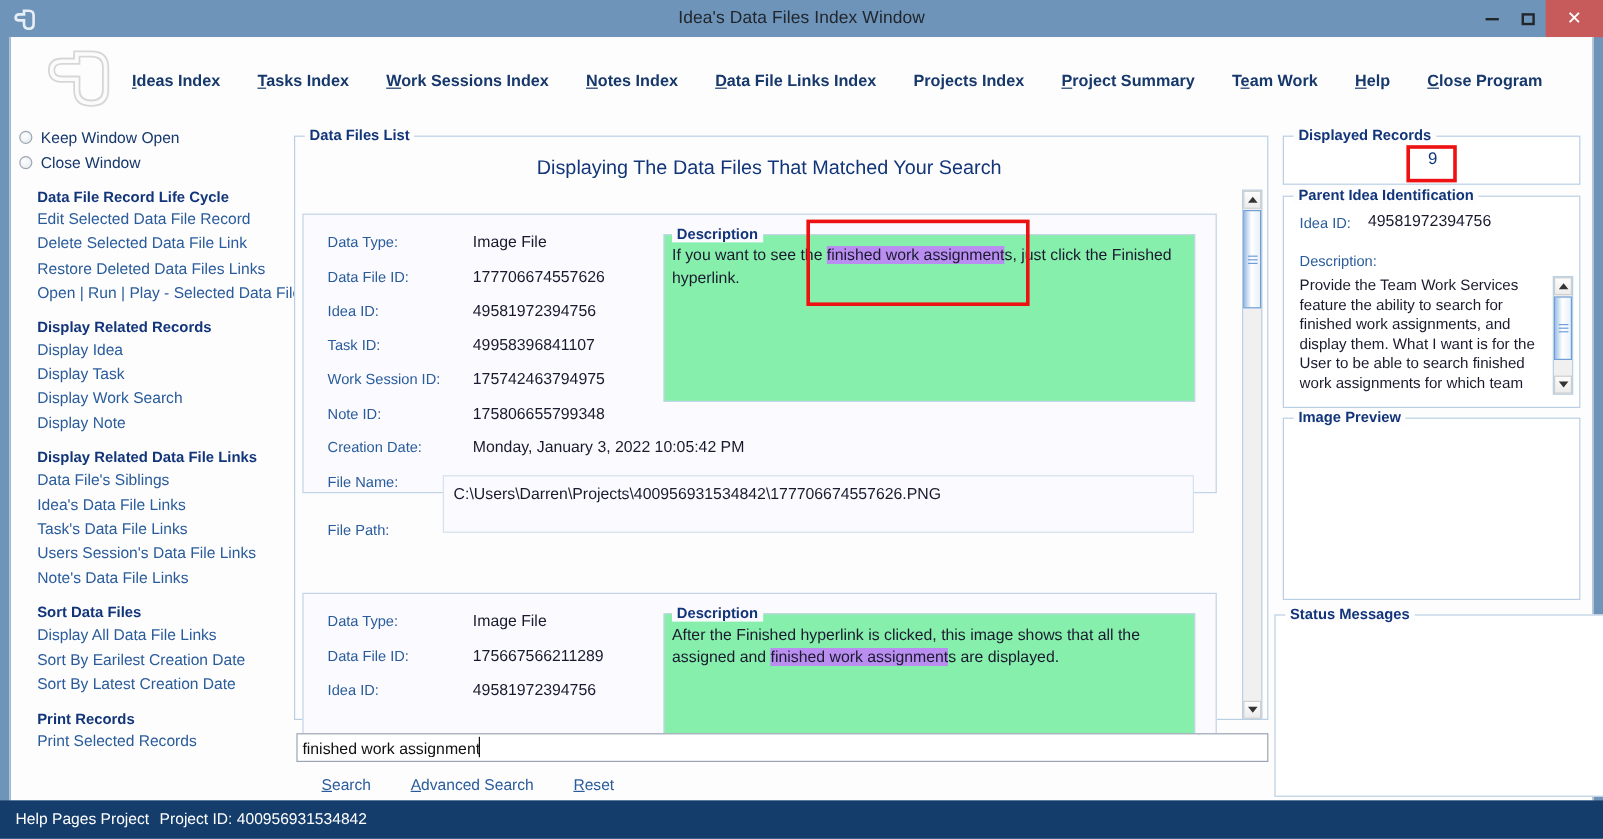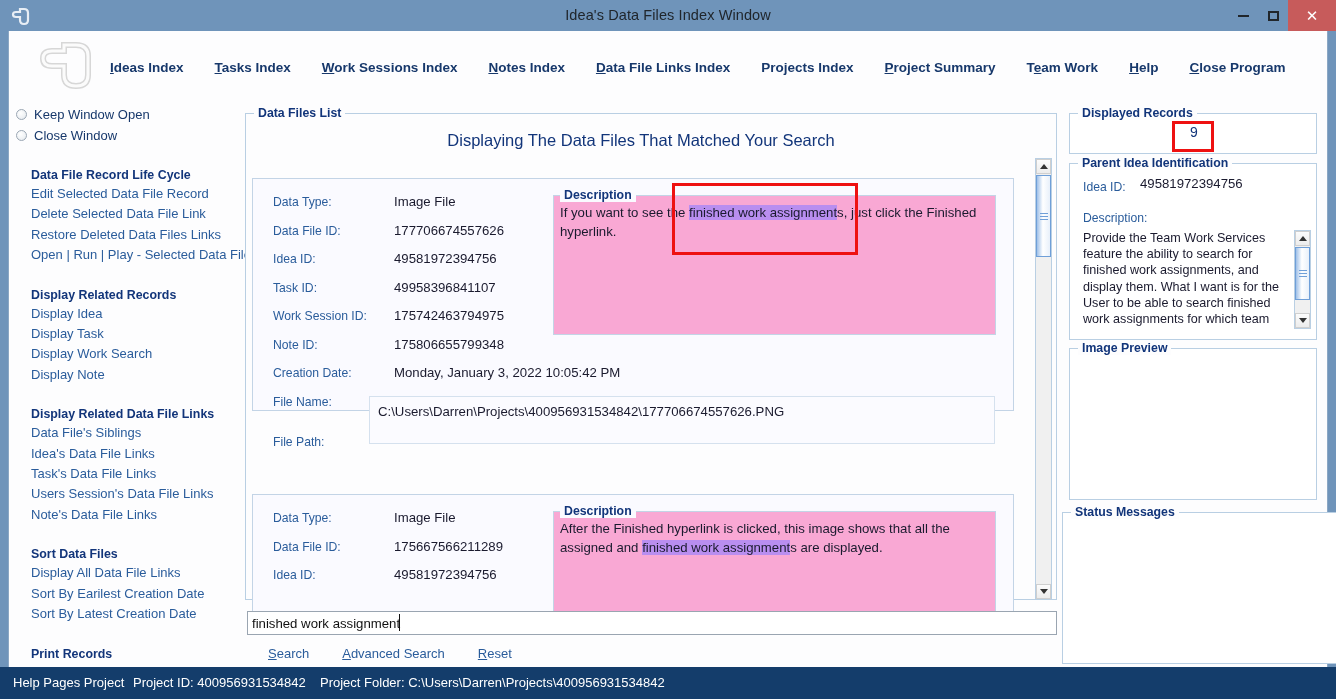--- a/index.html
+++ b/index.html
@@ -94,21 +94,21 @@
   .radio-dot {
     position: absolute; left: 8px; top: 5px;
     width: 11px; height: 11px; border-radius: 50%;
     border: 1px solid #9ba7b4;
     background: radial-gradient(circle at 40% 35%, #ffffff 0%, #eef1f4 60%, #dfe4ea 100%);
     box-sizing: border-box;
   }
   .nav-head {
     font-size: 12.4px; font-weight: bold; color: #12357a;
     padding-left: 23px;
-    margin-top: 22px; margin-bottom: 2px;
+    margin-top: 11px; margin-bottom: 2px;
     white-space: nowrap;
   }
   .nav-link {
     font-size: 13px; color: #2a5c9b;
     padding-left: 23px;
     line-height: 20.4px;
     white-space: nowrap;
     cursor: default;
   }
 
@@ -163,21 +163,21 @@
     width: 626px; height: 48px;
     border: 1px solid #d5e1ee;
     background: #fbfbff;
     box-sizing: border-box;
     font-size: 13.2px; color: #1a1a2e;
     padding: 7px 8px;
   }
   .desc-group {
     position: absolute;
     border: 1px solid #c3d4e6;
-    background: #f9a8d4;
+    background: #86efac;
     box-sizing: border-box;
     text-decoration: underline;
   }
   .desc-group > .legend {
     position: absolute; top: -8px; left: 6px;
     background: #fafaff; padding: 0 4px;
     font-size: 12.3px; font-weight: bold; color: #12357a;
   }
   .desc-text {
     position: absolute; left: 6px; top: 7px; right: 8px;
@@ -492,19 +492,15 @@
   <div class="group" id="status-messages">
     <div class="legend">Status Messages</div>
   </div>
 
   <div class="statusbar">
     <span class="seg" id="sb-project">Help Pages Project</span>
     <span class="seg" id="sb-projectid">
       <span>Project ID:</span>
       <span>400956931534842</span>
     </span>
-    <span class="seg" id="sb-folder">
-      <span>Project Folder:</span>
-      <span>C:\Users\Darren\Projects\400956931534842</span>
-    </span>
   </div>
 
 </div>
 
 </body></html>

